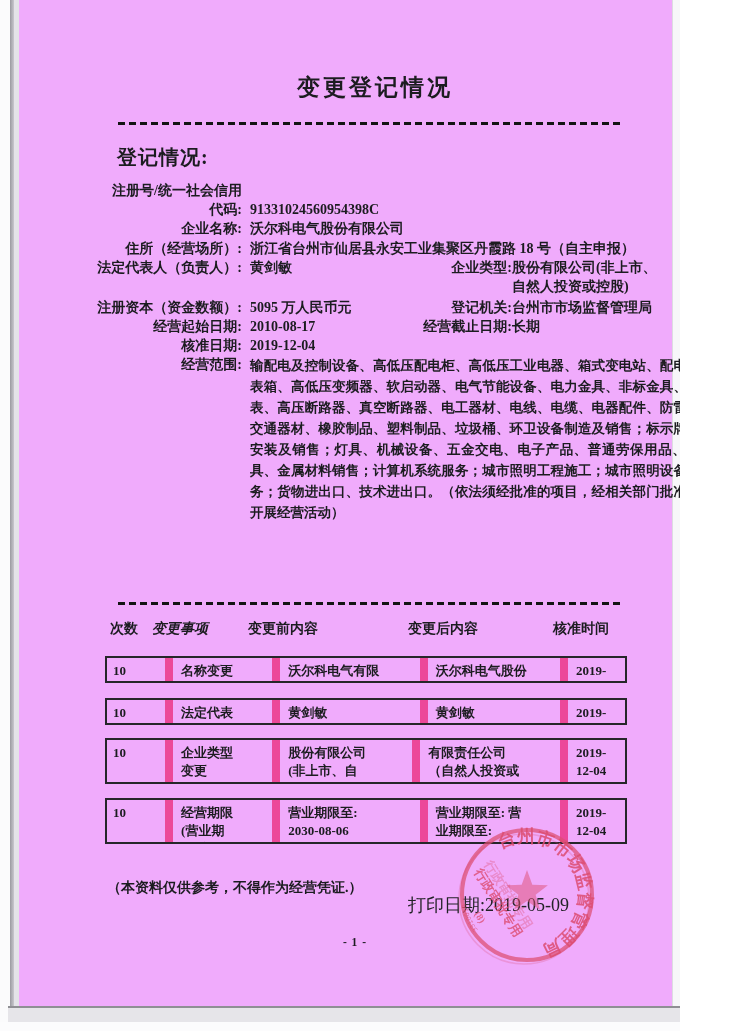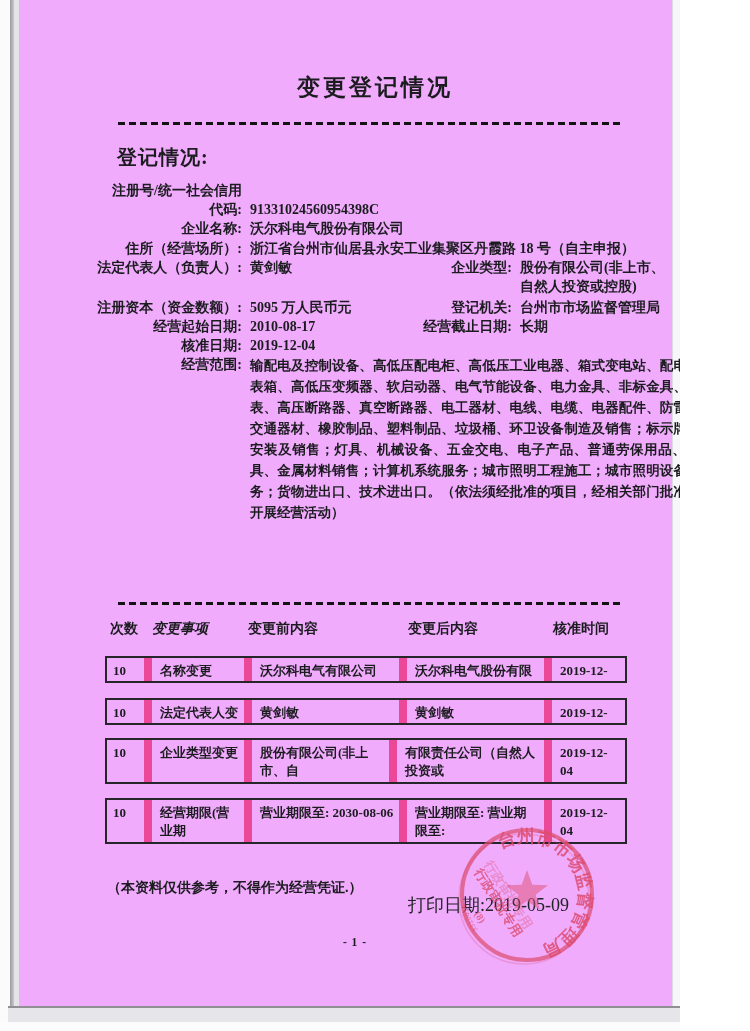--- a/index.html
+++ b/index.html
@@ -32,36 +32,36 @@
     font-size:14px;font-weight:bold;line-height:19px;}
   .llabel{width:157px;text-align:right;flex:none;}
   .lvalue{margin-left:8px;white-space:pre-line;flex:1;}
   .l0{top:181px}.l1{top:200px}.l2{top:219px}.l3{top:239px}.l4{top:258px}
   .l5{top:298px}.l6{top:317px}.l7{top:336px}.l8{top:355px;width:643px;}
   .l8 .lvalue{line-height:21px;font-size:13.5px;text-align:justify;}
 
   .rfield{position:absolute;left:370px;display:flex;width:300px;
     font-size:14px;font-weight:bold;line-height:19px;}
   .rlabel{width:142px;text-align:right;flex:none;}
-  .rvalue{margin-left:8px;white-space:pre-line;width:148px;}
+  .rvalue{white-space:pre-line;width:148px;}
   .r0{top:258px}.r1{top:298px}.r2{top:317px}
 
   
   .thead{position:absolute;left:105px;top:620px;width:522px;display:flex;
     font-size:14px;font-weight:bold;}
   .thead .hc{box-sizing:border-box;}
   .hc1{width:39px;padding-left:5px;}
   .hc2{width:100px;padding-left:8px;font-style:italic;}
   .hc3{width:155px;padding-left:4px;}
   .hc4{width:145px;padding-left:9px;}
   .hc5{width:83px;padding-left:9px;}
 
   .trow{position:absolute;left:105px;width:522px;display:flex;
     border:2px solid #26262a;box-sizing:border-box;
-    font-size:13px;font-weight:bold;line-height:18px;}
+    font-size:13px;font-weight:bold;line-height:18px;gap:28px;}
   .trow .tc{box-sizing:border-box;border-left:8px solid #ec4899;
     padding:4px 5px 2px 8px;white-space:pre-line;overflow:hidden;}
   .trow .tc:first-child{border-left:none;padding-left:6px;}
   .tc1{width:37px;}.tc2{width:100px;}.tc3{width:155px;}.tc4{width:145px;}.tc5{width:81px;}
   .row1{top:656px;height:27px;}
   .row2{top:698px;height:27px;}
   .row3{top:738px;height:46px;}
   .row4{top:798px;height:46px;}
 
   .note{position:absolute;left:107px;top:857px;font-size:14px;font-weight:bold;margin-top:22px;}

